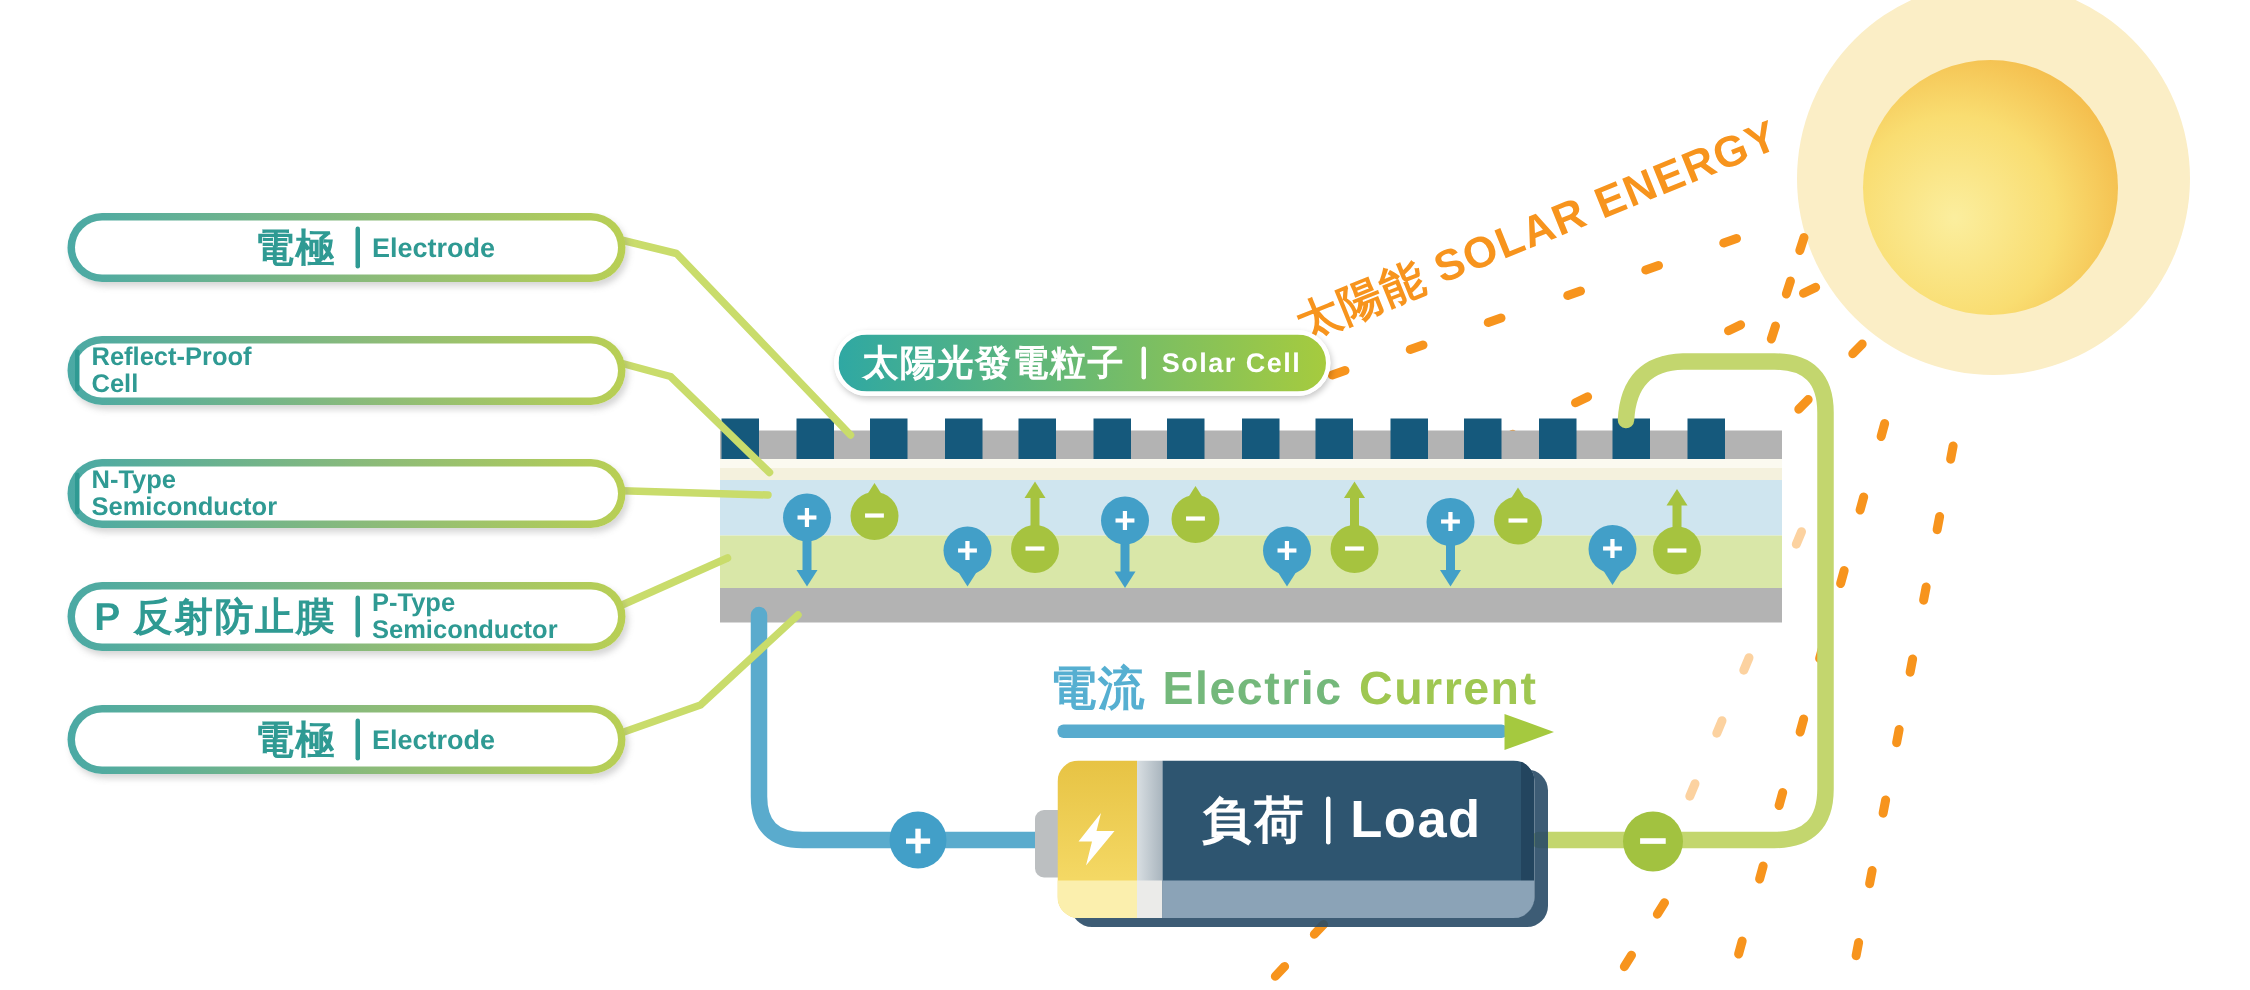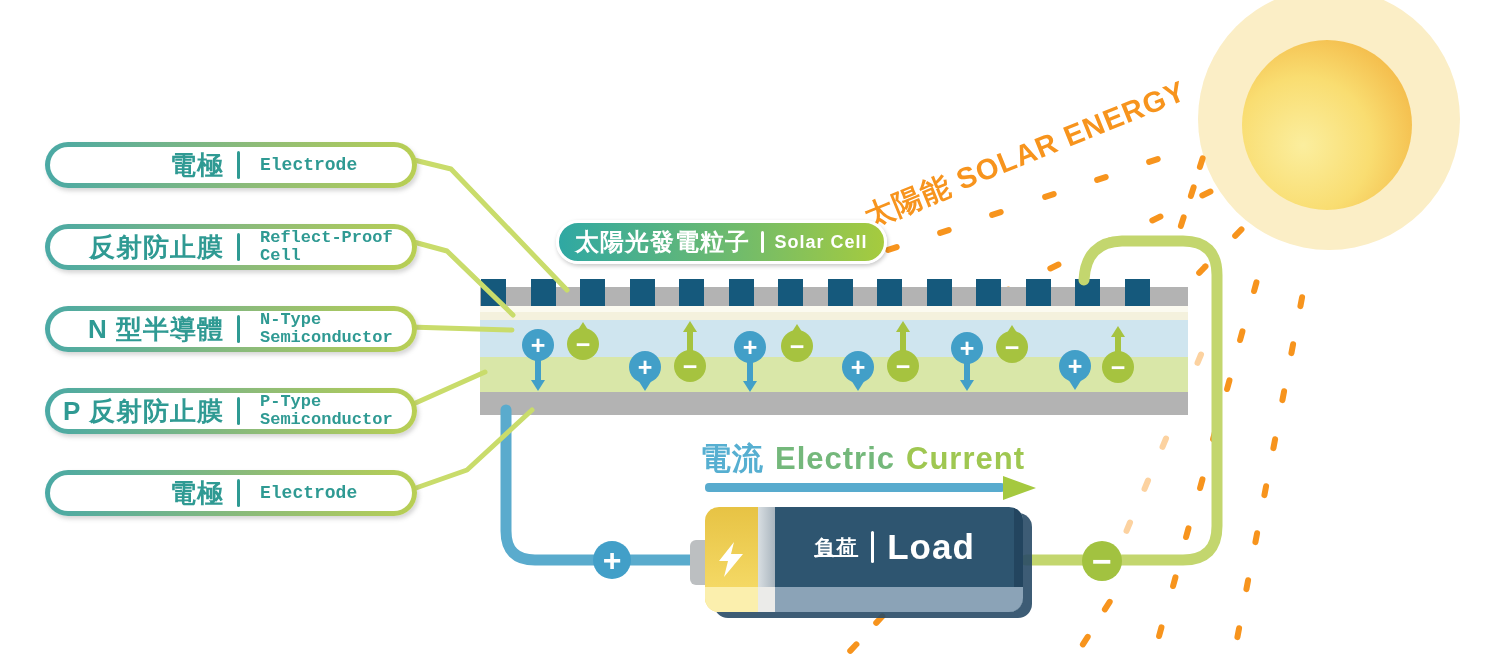--- a/index.html
+++ b/index.html
@@ -33,22 +33,22 @@
   .pshaft{position:absolute;width:5.5px;}
   .phead{position:absolute;width:0;height:0;}
 
   
   .pill{position:absolute;left:45px;width:372px;height:46px;border-radius:24px;padding:5px;box-sizing:border-box;
         background:linear-gradient(90deg,#4aa9a5,#8cbb79 55%,#b9cf54);box-shadow:2px 3px 4px rgba(120,120,120,.30);}
   .pill-inner{width:100%;height:100%;background:#ffffff;border-radius:19px;display:flex;align-items:center;}
   .pill-zh{width:187px;text-align:right;padding-right:13px;box-sizing:border-box;
            font-size:26px;font-weight:bold;color:#2f9a93;letter-spacing:1px;white-space:nowrap;}
   .pill-sep{width:3px;height:28px;background:#2f9a93;border-radius:2px;}
-  .pill-en{flex:1;padding-left:20px;display:flex;flex-direction:column;justify-content:center;
-           font-weight:bold;color:#2f9a93;font-family:Liberation Mono, monospace;}
+  .pill-en{flex:1;padding-left:8px;display:flex;flex-direction:column;justify-content:center;
+           font-weight:bold;color:#2f9a93;}
   .pill-en .l1{font-size:18px;line-height:19px;}
   .pill-en .l2{font-size:17px;line-height:18px;}
 
   
   .cell-label{left:556px;top:220px;height:38px;padding:0 16px;border:3px solid #ffffff;border-radius:23px;
               background:linear-gradient(90deg,#2fa8a3,#a6cb3e);display:flex;align-items:center;gap:11px;
               box-shadow:1px 2px 4px rgba(0,0,0,.22);}
   .cell-label .zh{font-size:24px;font-weight:bold;color:#fff;letter-spacing:1px;white-space:nowrap;}
   .cell-label .sep{width:2.5px;height:22px;background:#ffffff;border-radius:2px;}
   .cell-label .en{font-size:18px;font-weight:bold;color:#fff;letter-spacing:1px;white-space:nowrap;}
@@ -67,21 +67,21 @@
   .bat-col{position:relative;height:100%;}
   .bat-yellow{width:53px;background:linear-gradient(180deg,#e7c344,#f4d864 75%);}
   .bat-silver{width:17px;background:linear-gradient(90deg,#d8dee2,#a9b5be);}
   .bat-navy{flex:1;background:#2e5570;box-shadow:inset -9px 0 0 #23455f;}
   .bat-strip{position:absolute;left:0;right:0;bottom:0;height:25px;}
   .bat-yellow .bat-strip{background:#fbefad;}
   .bat-silver .bat-strip{background:#ebebe9;}
   .bat-navy .bat-strip{background:#8ba3b7;}
   .load-text{position:absolute;left:0;right:9px;top:0;bottom:25px;display:flex;align-items:center;
              justify-content:center;gap:13px;color:#fff;font-weight:bold;}
-  .load-text .zh{font-size:20px;letter-spacing:2px;white-space:nowrap;text-decoration:underline;}
+  .load-text .zh{font-size:33px;letter-spacing:2px;white-space:nowrap;}
   .load-text .sep{width:3px;height:32px;background:#fff;border-radius:2px;}
   .load-text .en{font-size:35px;letter-spacing:1px;}
   .bolt{position:absolute;left:13px;top:35px;}
 
   
   .node{position:absolute;border-radius:50%;display:flex;align-items:center;justify-content:center;
         color:#fff;font-weight:900;line-height:1;}
   .node-plus{left:593px;top:541px;width:38px;height:38px;background:#429fc8;font-size:32px;}
   .node-minus{left:1082px;top:541px;width:40px;height:40px;background:#a2c240;font-size:34px;}
 </style>
@@ -226,31 +226,29 @@
         <div class="pill-inner">
           <div class="pill-zh">電極</div>
           <div class="pill-sep"></div>
           <div class="pill-en">
             <div class="l1">Electrode</div>
           </div>
         </div>
       </div>
       <div class="pill" style="top: 224px;">
         <div class="pill-inner">
-          <div class="pill-zh">反射防止膜</div>
           <div class="pill-sep"></div>
           <div class="pill-en">
             <div class="l2">Reflect-Proof</div>
             <div class="l2">Cell</div>
           </div>
         </div>
       </div>
       <div class="pill" style="top: 306px;">
         <div class="pill-inner">
-          <div class="pill-zh">N 型半導體</div>
           <div class="pill-sep"></div>
           <div class="pill-en">
             <div class="l2">N-Type</div>
             <div class="l2">Semiconductor</div>
           </div>
         </div>
       </div>
       <div class="pill" style="top: 388px;">
         <div class="pill-inner">
           <div class="pill-zh">P 反射防止膜</div>

